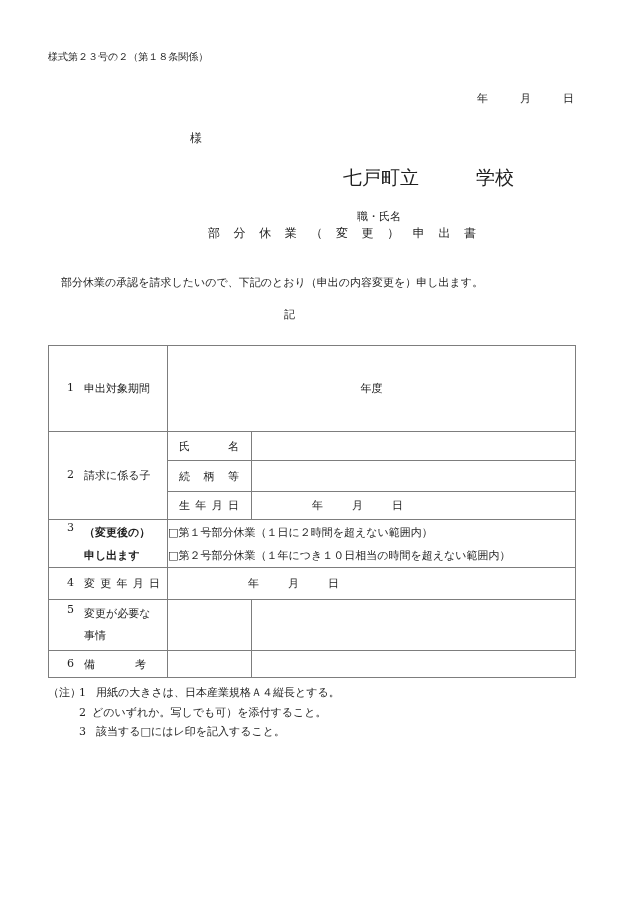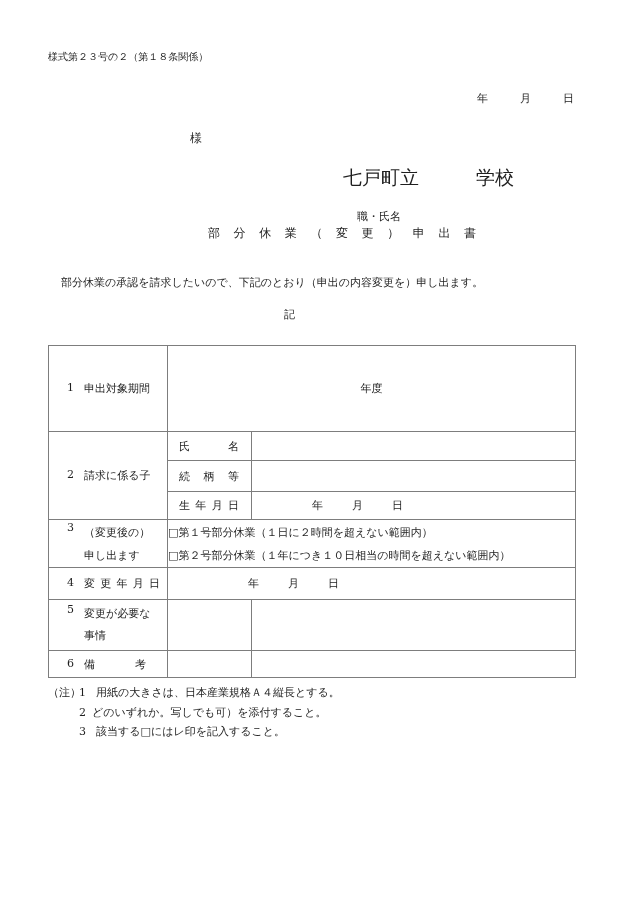--- a/index.html
+++ b/index.html
@@ -24,21 +24,21 @@
   .doc-title{left:185px;top:226px;font-size:12px;letter-spacing:0.8px;margin-left:23px;}
   .body-line{left:46px;top:276px;text-indent:15px;}
   .record-mark{left:284px;top:308px;}
 
   
   .main-table{position:absolute;left:48px;top:345px;border-collapse:collapse;table-layout:fixed;width:527px;}
   .main-table td{border:1px solid #7d7d7d;vertical-align:middle;padding:0;font-size:11px;}
   .albl{display:flex;padding-left:18px;align-items:flex-start;}
   .no{width:17px;flex:none;display:inline-block;}
   .altxt{flex:1;}
-  .lh23{line-height:23px;}
+  .lh23{line-height:23px;font-weight:bold;}
   .lh22{line-height:22px;}
   .spread{display:flex;justify-content:space-between;}
   .w76{width:76px;}
   .w62{width:62px;}
   .sublbl{padding:0 12px 0 11px;}
   .v-nendo{padding-left:95px;text-align:center;}
   .dateflex{display:flex;align-items:center;}
   .birthdate{padding-left:60px;gap:29px;}
   .r4date{padding-left:80px;gap:29px;}
   .options{padding-left:12px;line-height:23px;}

